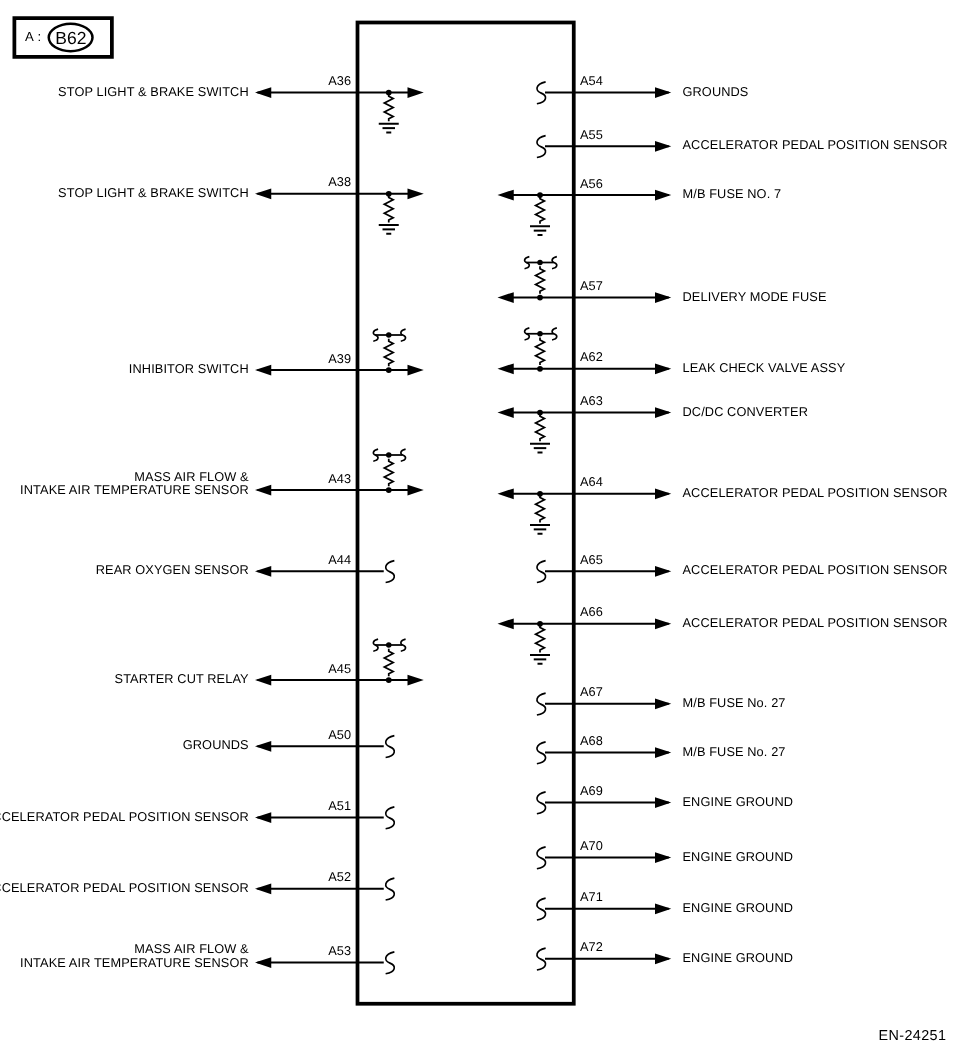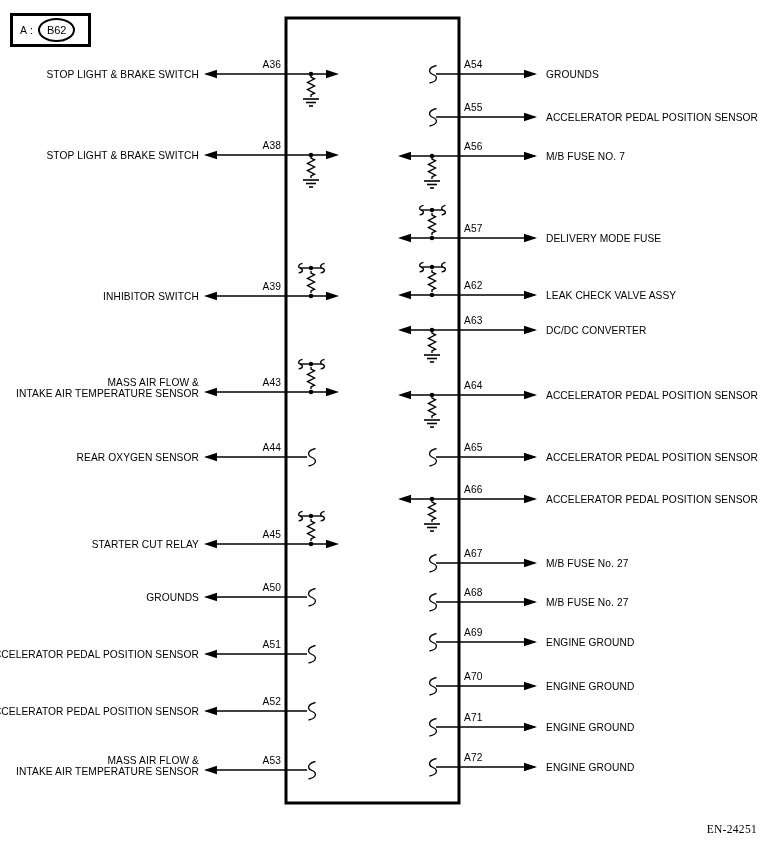--- a/index.html
+++ b/index.html
@@ -4,23 +4,23 @@
 <style>
   html,body{margin:0;padding:0;background:#ffffff;}
   .stage{position:relative;width:767px;height:845px;background:#ffffff;overflow:hidden;
          font-family:"Liberation Sans","DejaVu Sans",sans-serif;}
   #diagram{position:absolute;left:0;top:0;}
   .legend-box{position:absolute;left:10px;top:13px;width:68px;height:28px;
               border:3px solid #000;display:flex;align-items:center;gap:5px;padding-left:7px;box-sizing:content-box;}
   .legend-prefix{font-size:10.5px;color:#000;letter-spacing:0.3px;}
   .legend-oval{display:flex;align-items:center;justify-content:center;
                border:2px solid #000;border-radius:50%;width:33px;height:20px;
-               font-size:11px;color:#000;}
+               font-size:14px;color:#000;}
   .footer-code{position:absolute;top:823px;left:0;width:757px;text-align:right;
-               font-size:11.5px;color:#000;letter-spacing:0.3px;font-family:Liberation Serif, serif;}
+               font-size:11.5px;color:#000;letter-spacing:0.3px;}
   svg text{font-family:"Liberation Sans","DejaVu Sans",sans-serif;fill:#000;}
 </style>
 </head>
 <body>
 
 <div class="stage">
 
   <div class="legend-box">
     <span class="legend-prefix">A :</span>
     <span class="legend-oval">B62</span>

